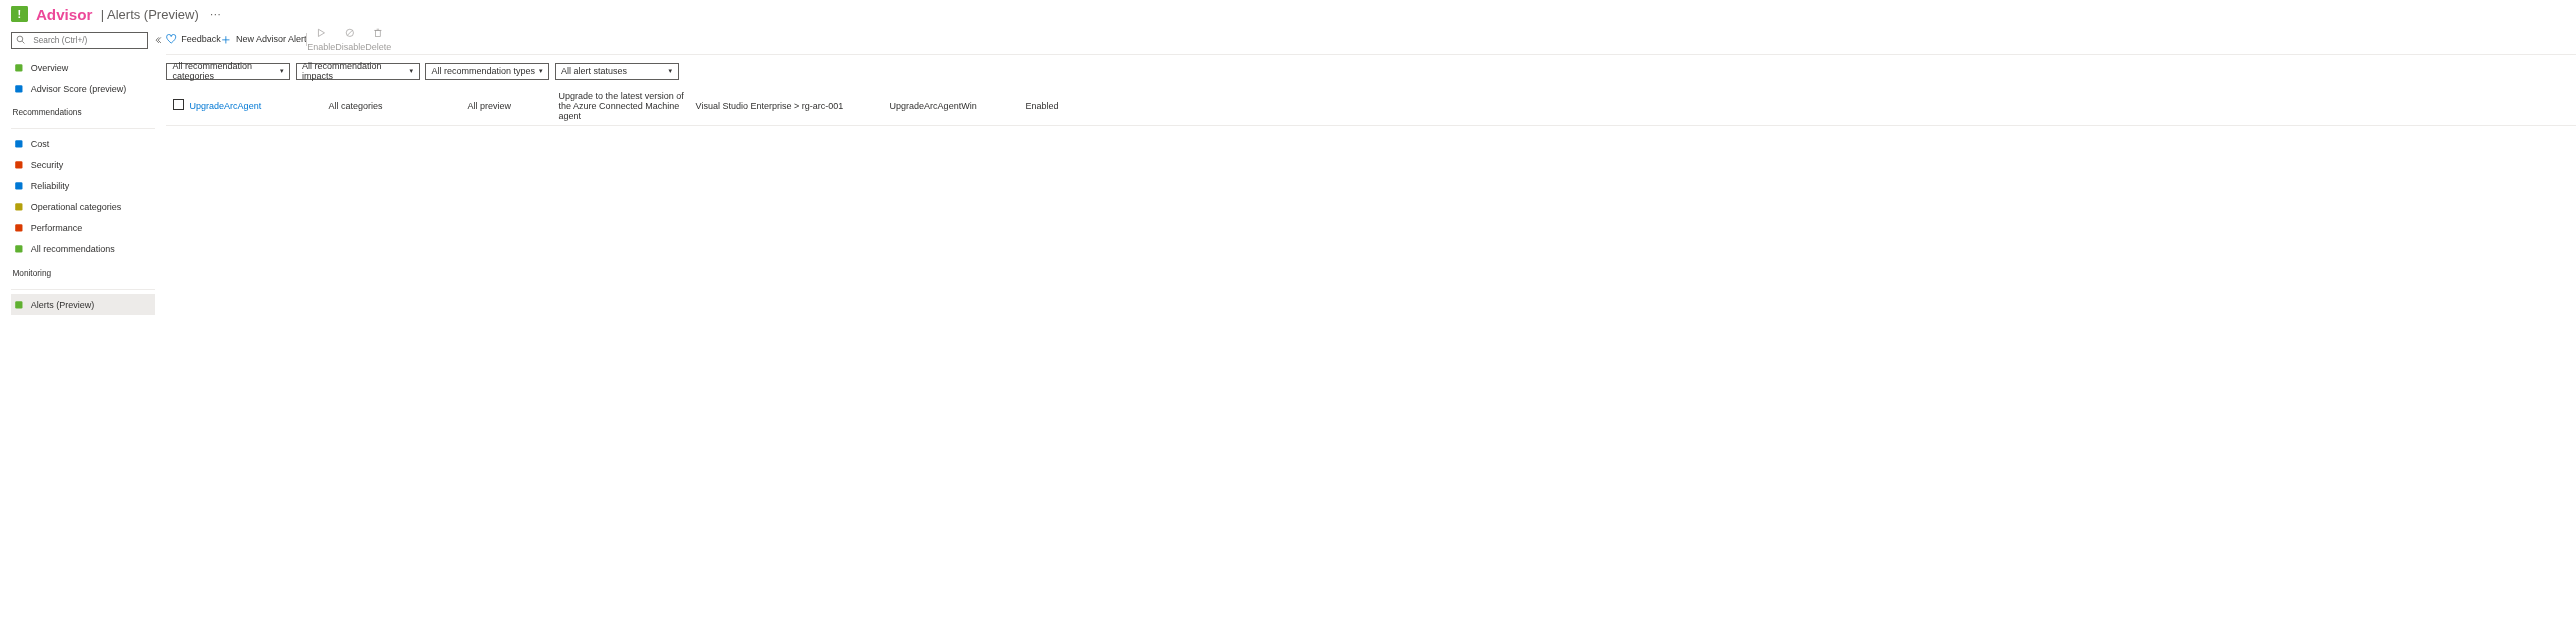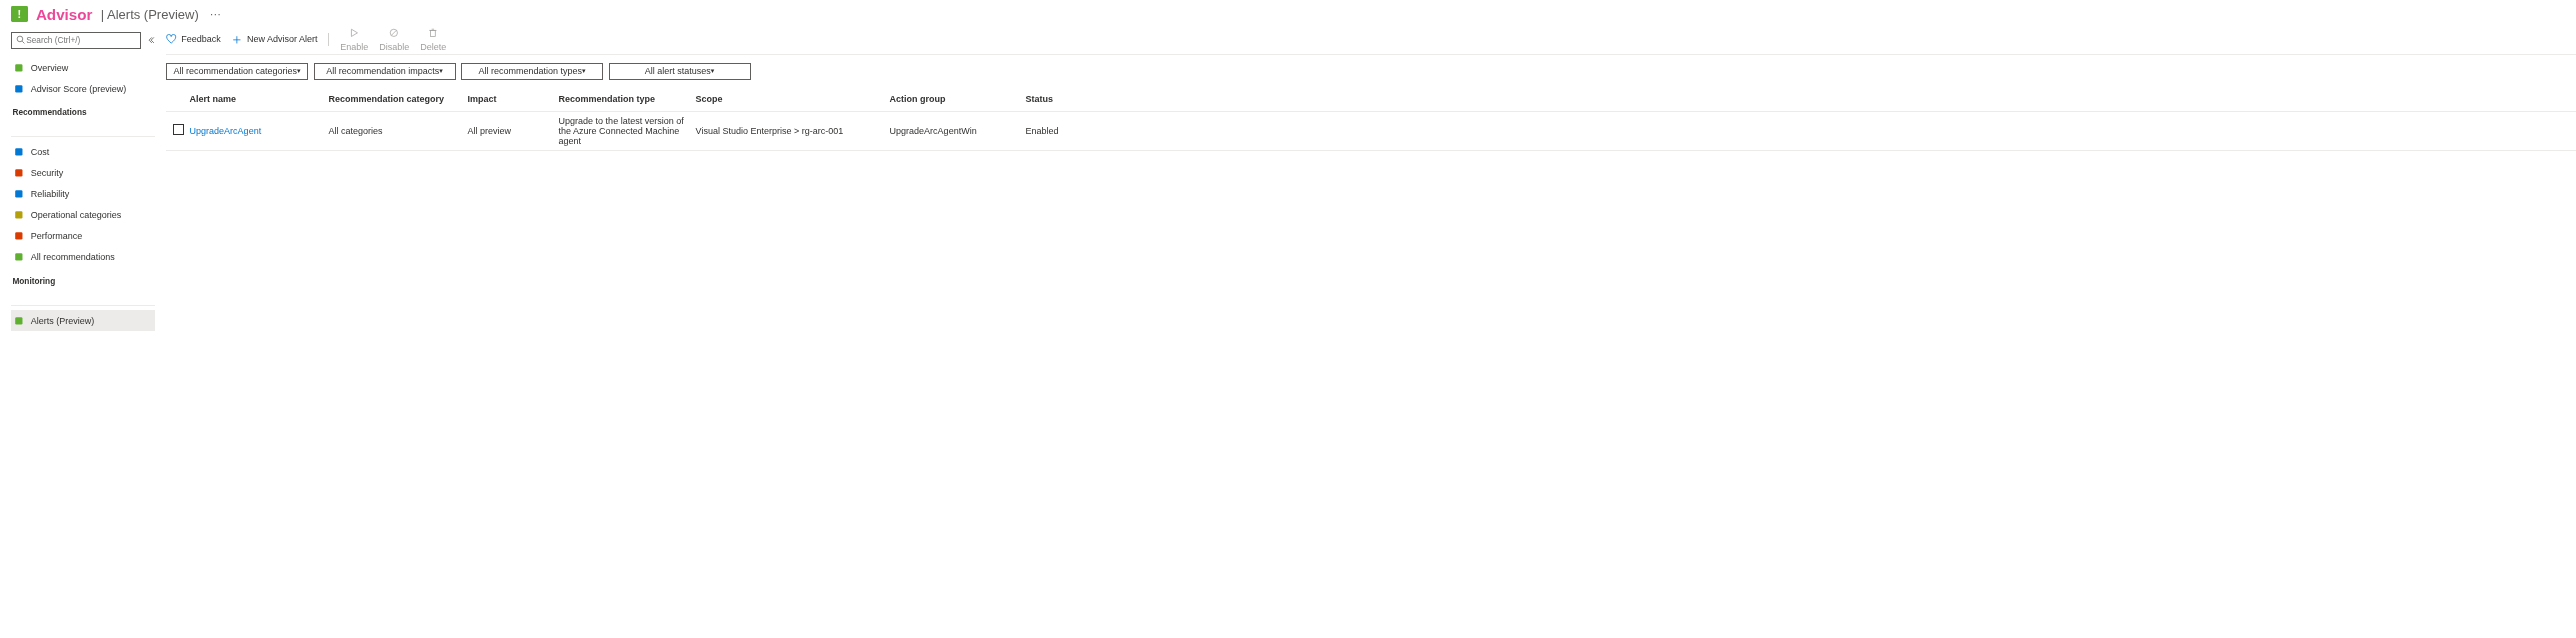--- a/index.html
+++ b/index.html
@@ -41,21 +41,21 @@
   }
   .search-wrap {
     display:flex; align-items:center; gap:5.5px; margin-bottom:8.3px;
   }
   .search {
     flex:1;
     display:flex; align-items:center;
     border:0.7px solid #605e5c;
     height:16.6px;
     padding:0 4.2px;
-    gap:1px;
+    gap:8px;
     font-size:8.3px;
     color:#605e5c;
   }
   .search input {
     border:none; outline:none; flex:1; font-size:8.3px;
     font-family:inherit;
   }
   .collapse-btn {
     width:11px;height:11px;color:#605e5c;cursor:pointer;
     display:flex;align-items:center;justify-content:center;
@@ -68,62 +68,62 @@
     font-size:9px;
     color:#323130;
   }
   .nav-item.active { background:#edebe9; }
   .nav-icon {
     width:11px;height:11px;display:flex;align-items:center;justify-content:center;
     font-size:9px;
   }
   .nav-section {
     font-size:8.3px;
-    font-weight:700;
+    font-weight:400;
     color:#323130;
     margin-top:8.3px;
     margin-bottom:4.2px;
     border-bottom:0.7px solid #edebe9;
-    padding-bottom:19px;
+    padding-bottom:11px;
     padding-left:1.4px;
   }
 
   
   .main {
     flex:1;
     padding-left:11px;
     min-width:0;
   }
   .toolbar {
-    display:flex; align-items:center; gap:11px;
+    display:flex; align-items:center; 
     height:28px;
     border-bottom:0.7px solid #edebe9;
     padding-bottom:1.4px;
   }
   .tb-btn {
     display:flex; align-items:center; gap:4.2px;
     font-size:9px;
     cursor:pointer;
     color:#323130;
   }
   .tb-btn.disabled { color:#a19f9d; cursor:default;flex-direction:column; }
   .tb-icon { width:11px;height:11px;display:flex;align-items:center;justify-content:center;}
   .tb-sep { width:0.7px;height:12.5px;background:#d2d0ce; }
 
   .filters {
     display:flex; gap:5.5px;
     padding:8.3px 0 7px 0;
   }
   .dropdown {
-    display:flex; align-items:center; justify-content:center;
+    display:flex; align-items:center; justify-content:space-between;
     border:0.7px solid #605e5c;
     height:16.6px;
     padding:0 5.5px;
     font-size:9px;
-    width:142px;
+    width:124px;
     cursor:pointer;
     color:#323130;
   }
   .dd-chevron { font-size:7px; color:#323130; }
 
   .table-head {
     display:flex; align-items:center;
     border-bottom:0.7px solid #edebe9;
     height:25px;
     font-size:9px;
@@ -324,30 +324,20 @@
       <div class="dropdown">
         <span>All recommendation types</span>
         <span class="dd-chevron">▾</span>
       </div>
       <div class="dropdown">
         <span>All alert statuses</span>
         <span class="dd-chevron">▾</span>
       </div>
     </div>
 
-    <div class="table-head">
-      <div class="col-check"></div>
-      <div class="col-name">Alert name</div>
-      <div class="col-cat">Recommendation category</div>
-      <div class="col-impact">Impact</div>
-      <div class="col-type">Recommendation type</div>
-      <div class="col-scope">Scope</div>
-      <div class="col-action">Action group</div>
-      <div class="col-status">Status</div>
-    </div>
 
     <div id="table-body">
         <div class="table-row">
           <div class="col-check"><span class="checkbox"></span></div>
           <div class="col-name"><span class="link">UpgradeArcAgent</span></div>
           <div class="col-cat">All categories</div>
           <div class="col-impact">All preview</div>
           <div class="col-type">Upgrade to the latest version of the Azure Connected Machine agent</div>
           <div class="col-scope">Visual Studio Enterprise &gt; rg-arc-001</div>
           <div class="col-action">UpgradeArcAgentWin</div>

